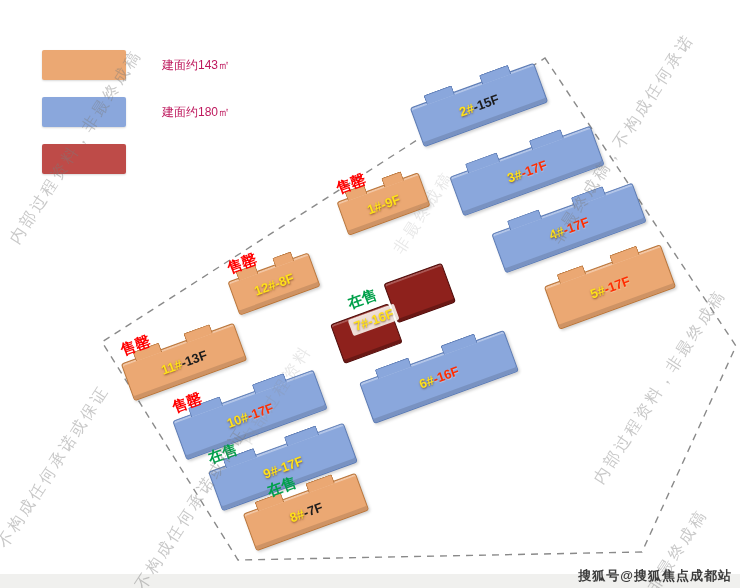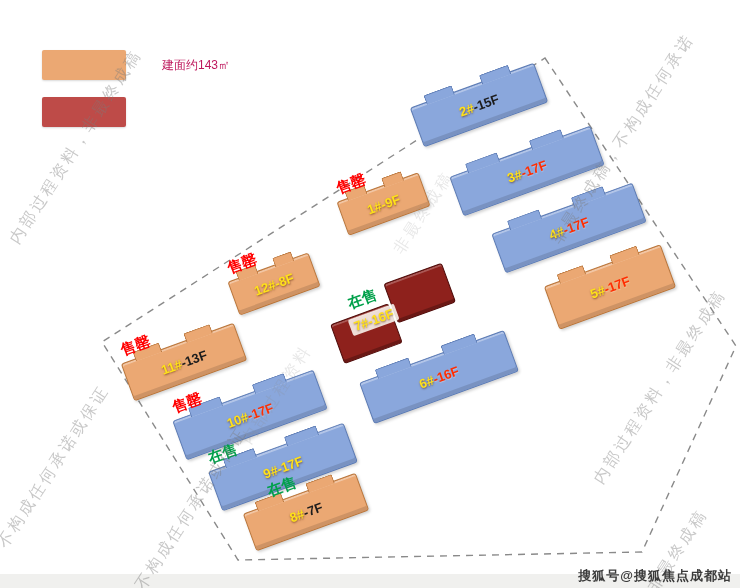--- a/index.html
+++ b/index.html
@@ -52,20 +52,24 @@
 <div id="canvas">
 
   <svg id="boundary" width="740" height="588">
     <polygon points="545,58 736,346 642,552 238,560 102,342" fill="none" stroke="#8a8a8a" stroke-width="1.4" stroke-dasharray="7 6"></polygon>
   </svg>
 
   <div class="legend">
     <div class="legend-row">
       <div class="swatch" style="background-color: rgb(235, 168, 115);"></div>
       <span class="legend-label">建面约143㎡</span>
+    </div>
+    <div class="legend-row">
+      <div class="swatch" style="background-color: rgb(138, 167, 220);"></div>
+      <span class="legend-label">建面约180㎡</span>
     </div>
     <div class="legend-row">
       <div class="swatch" style="background-color: rgb(190, 75, 72);"></div>
     </div>
   </div>
 
   <div class="building c180" style="left:413px;top:84px;width:130px;height:40px">
     <span class="blabel">
         <span class="num">2#</span>
         <span class="fl-k">-15F</span>

